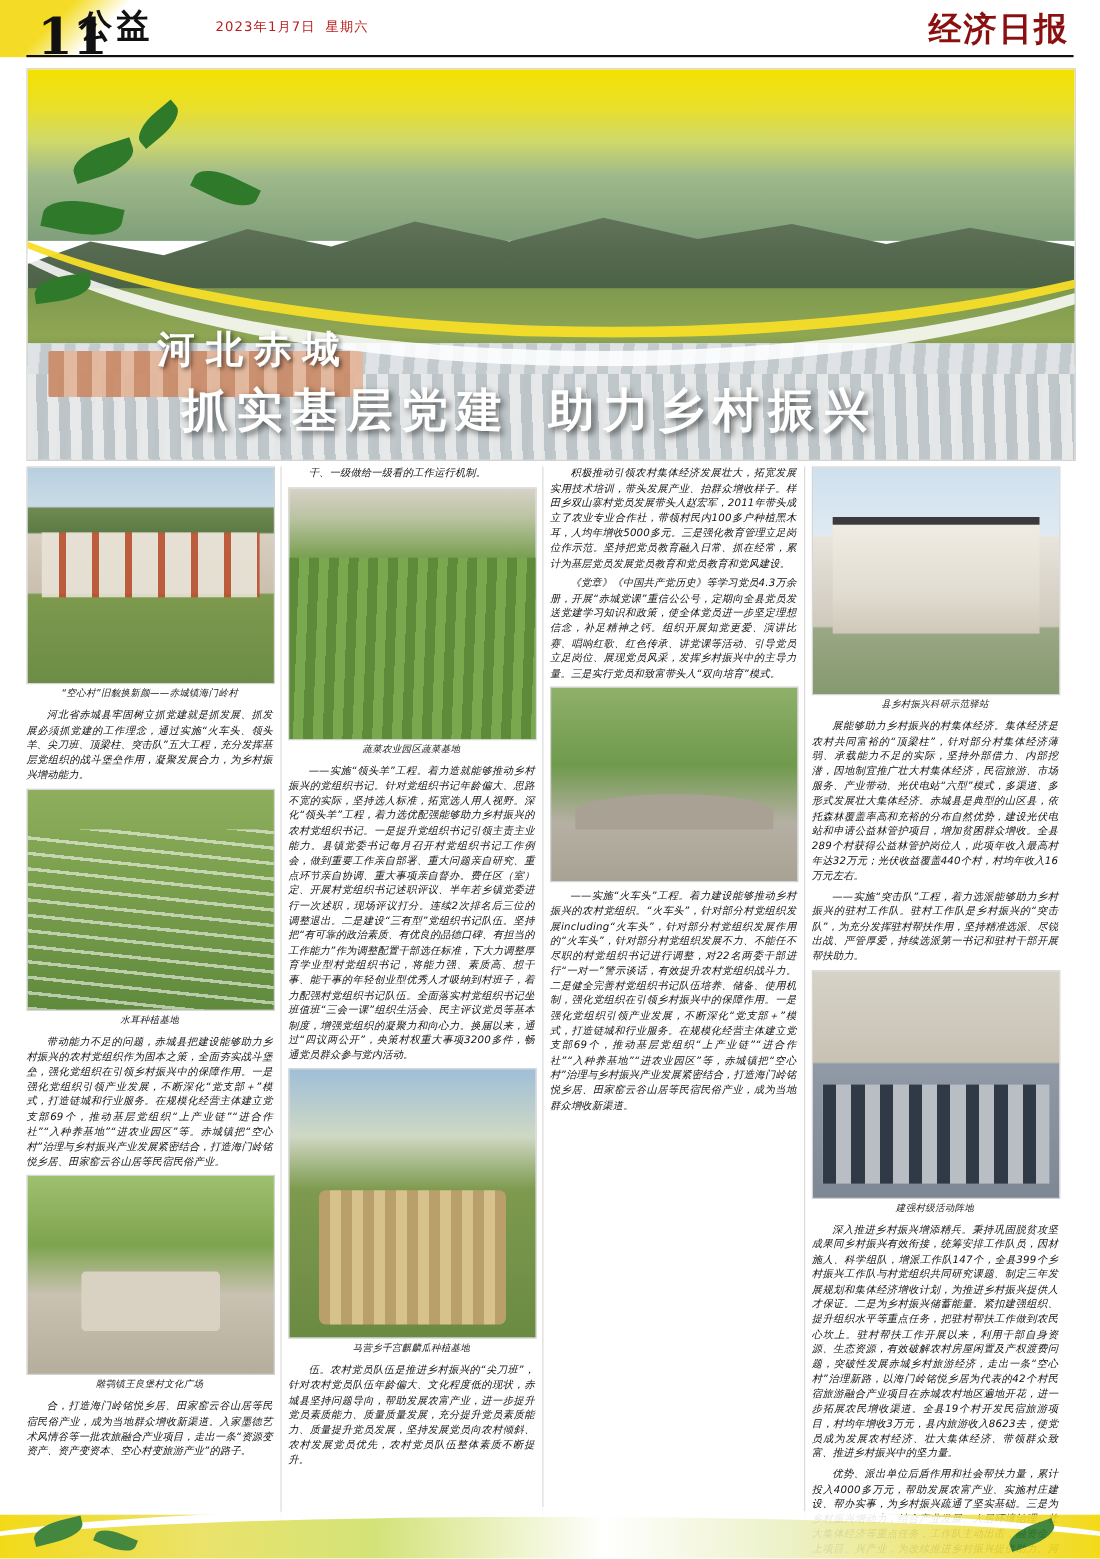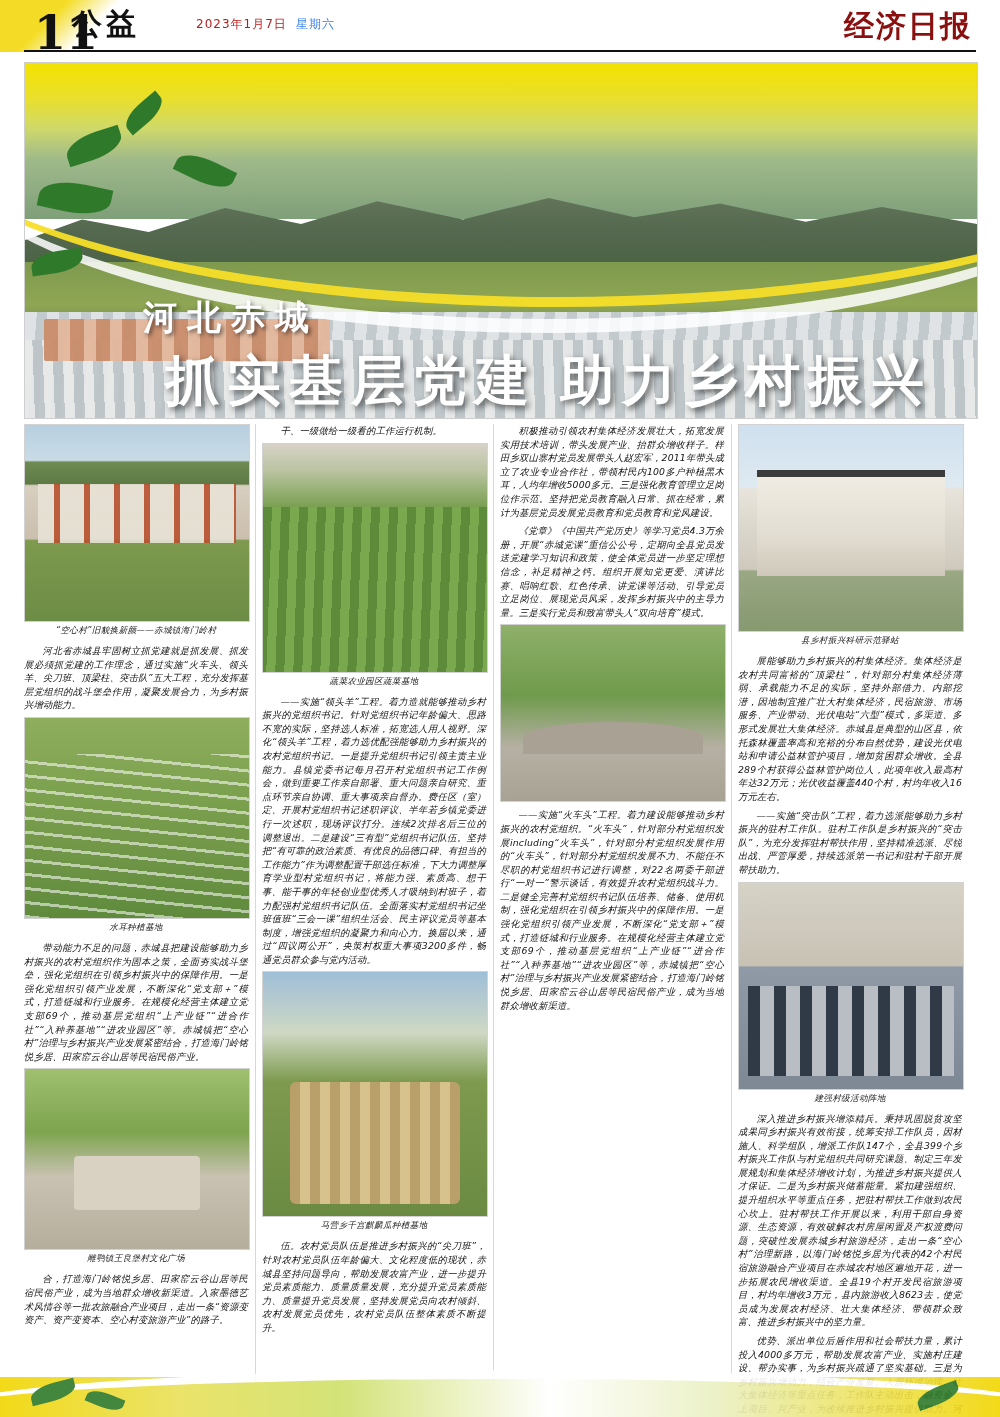--- a/index.html
+++ b/index.html
@@ -4,21 +4,21 @@
 <style>
   html,body{margin:0;padding:0;background:#ffffff;}
   body{width:1000px;height:1417px;font-family:"DejaVu Sans","Liberation Sans",sans-serif;color:#111;}
   .page{position:relative;width:1000px;height:1417px;overflow:hidden;background:#fff;}
 
   
   .masthead{position:absolute;left:0;top:0;width:1000px;height:52px;}
   .mh-num{position:absolute;left:34px;top:6px;font-size:46px;font-weight:bold;font-family:"DejaVu Serif","Liberation Serif",serif;letter-spacing:0px;}
   .mh-section{position:absolute;left:72px;top:4px;font-size:30px;font-weight:bold;font-family:"DejaVu Serif","Liberation Serif",serif;letter-spacing:4px;}
   .mh-date{position:absolute;left:196px;top:16px;font-size:12px;color:#b91c1c;letter-spacing:1px;}
-  .mh-week{position:absolute;left:296px;top:16px;font-size:12px;color:#3b82f6;letter-spacing:1px;}
+  .mh-week{position:absolute;left:296px;top:16px;font-size:12px;color:#b91c1c;letter-spacing:1px;}
   .mh-logo{position:absolute;right:28px;top:6px;font-size:30px;font-weight:bold;font-family:"DejaVu Serif","Liberation Serif",serif;letter-spacing:2px;color:#8a1010;}
   .mh-rule{position:absolute;left:24px;top:50px;width:952px;height:2px;background:#111;}
   .mh-corner{position:absolute;left:0;top:0;width:120px;height:52px;background:linear-gradient(135deg,#f2d600 0%, #f2d600 40%, rgba(242,214,0,0) 70%);opacity:.85;}
 
   
   .hero{position:absolute;left:24px;top:62px;width:952px;height:355px;overflow:hidden;border:1px solid #cfcfcf;}
   .hero-sky{position:absolute;left:0;top:0;width:100%;height:44%;
      background:linear-gradient(180deg,#f3e200 0%, #eadf2a 22%, #cfd96a 42%, #9fb98a 62%, #7f9f7a 100%);}
   .hero-mtn{position:absolute;left:0;top:30%;width:100%;height:32%;
      background:linear-gradient(180deg,#6d7f63 0%, #54684f 55%, #48603f 100%);
@@ -31,22 +31,22 @@
      background:repeating-linear-gradient(88deg,#e8eaea 0px,#e8eaea 10px,#bcc4c8 10px,#bcc4c8 20px);opacity:.9;}
   .hero-houses{position:absolute;left:2%;top:72%;width:30%;height:12%;
      background:repeating-linear-gradient(90deg,#c98c6a 0px,#c98c6a 14px,#e3b79b 14px,#e3b79b 26px);opacity:.95;border-radius:2px;}
   .hero-arc{position:absolute;left:-10%;top:-38%;width:130%;height:110%;
      border-bottom:14px solid rgba(255,255,255,.85);border-radius:50%;}
   .hero-arc2{position:absolute;left:-14%;top:-46%;width:140%;height:112%;
      border-bottom:10px solid rgba(247,222,40,.95);border-radius:50%;}
   .leaf{position:absolute;background:#2f7a2a;border-radius:60% 0 60% 0;transform-origin:center;}
   .hero-title1{position:absolute;left:82px;top:232px;font-size:34px;font-weight:bold;color:#ffffff;letter-spacing:10px;
      font-family:"DejaVu Serif","Liberation Serif",serif;text-shadow:2px 2px 4px rgba(0,0,0,.55);margin-left:36px;}
-  .hero-title2{position:absolute;left:140px;top:282px;font-size:54px;font-weight:bold;color:#ffffff;letter-spacing:8px;
-     font-family:Liberation Sans, sans-serif;text-shadow:3px 3px 6px rgba(0,0,0,.6);}
+  .hero-title2{position:absolute;left:140px;top:282px;font-size:42px;font-weight:bold;color:#ffffff;letter-spacing:8px;
+     font-family:Liberation Mono, monospace;text-shadow:3px 3px 6px rgba(0,0,0,.6);}
 
   
   .cols{position:absolute;left:24px;top:424px;width:952px;height:960px;}
   .col{position:absolute;top:0;width:224px;height:960px;font-style:italic;}
   .c1{left:0;}   .c2{left:238px;}  .c3{left:476px;} .c4{left:714px;}
   .colsep{position:absolute;top:0;width:1px;height:960px;background:#d8d8d8;}
 
   .ptext{font-size:9.3px;line-height:13.6px;text-align:justify;color:#111;letter-spacing:.2px;
      font-family:"DejaVu Sans","Liberation Sans",sans-serif;}
   .ptext p{margin:0 0 5px 0;text-indent:2em;}

